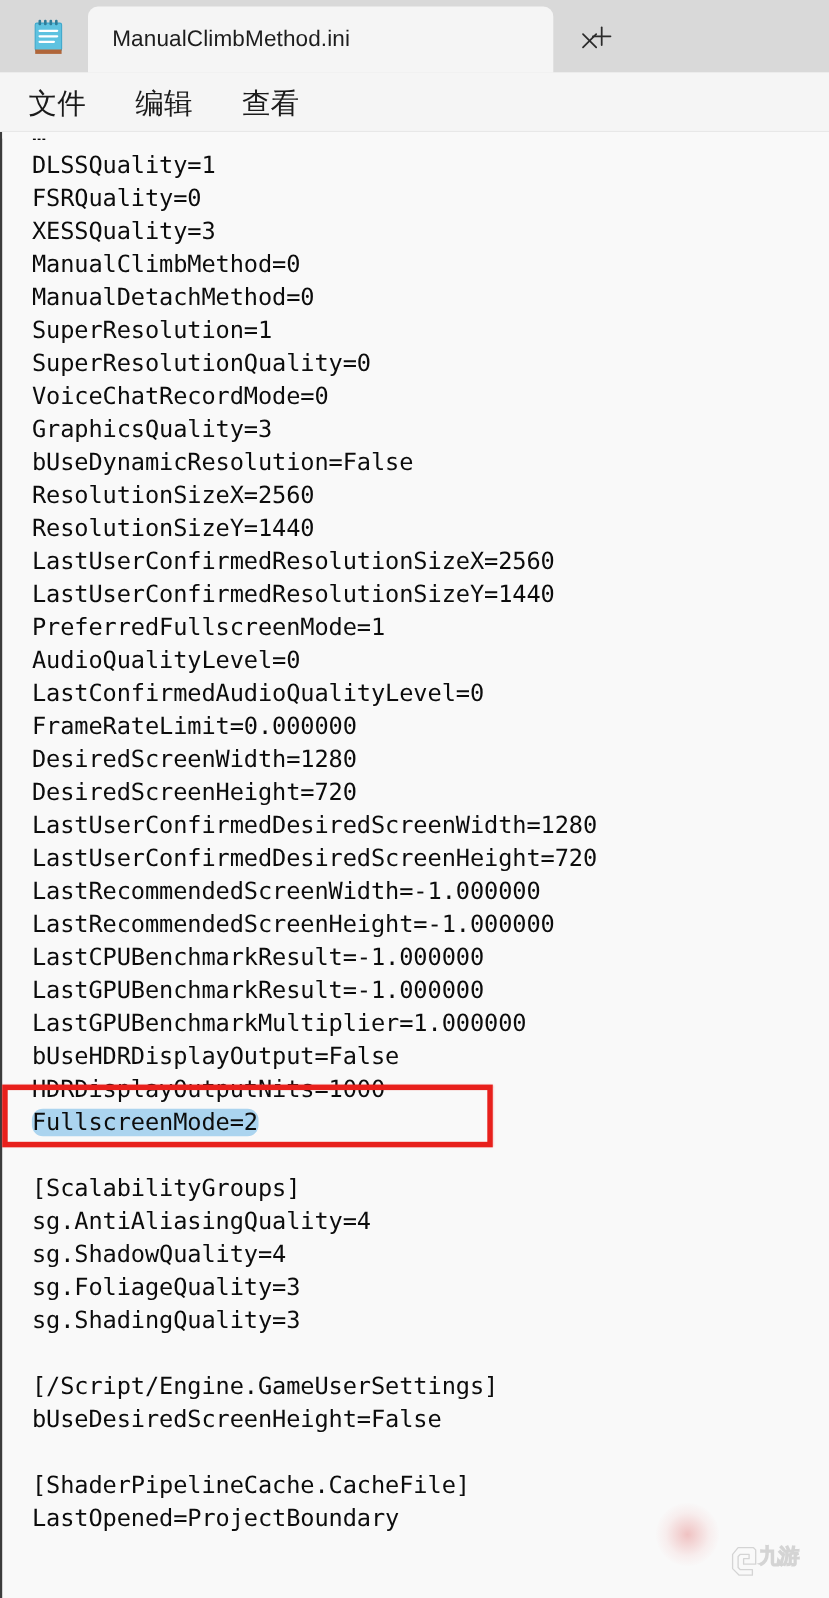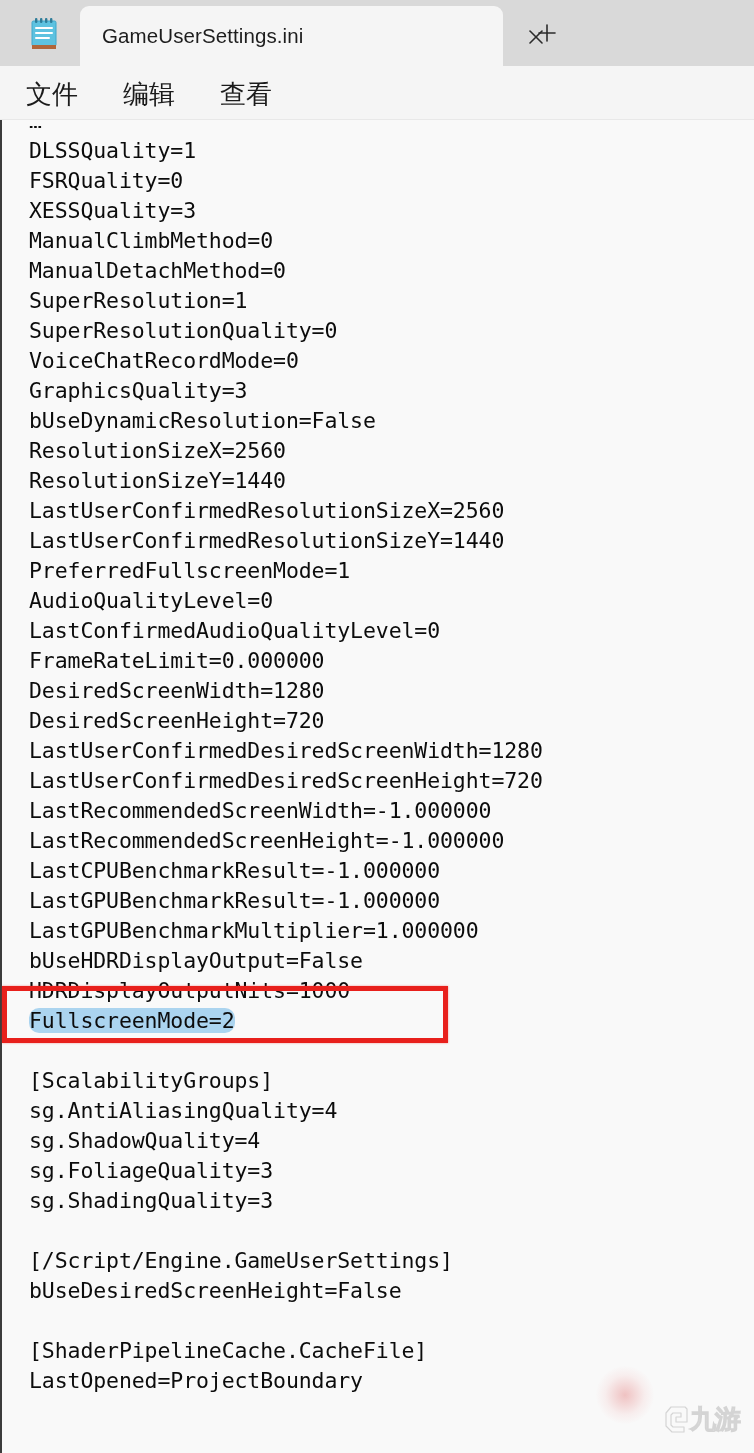--- a/index.html
+++ b/index.html
@@ -147,21 +147,21 @@
   }
   .watermark {
     position: absolute;
     left: 664px; top: 1398px;
     width: 84px; height: 46px;
     opacity: 0.38;
   }
   .wm-text {
     position: absolute;
     left: 26px; top: 4px;
-    font-size: 26px;
+    font-size: 19px;
     font-weight: bold;
     font-family: "DejaVu Sans", sans-serif;
     color: transparent;
     -webkit-text-stroke: 1px #9a9a9a;
     letter-spacing: -1px;
     white-space: nowrap;
   }
   .wm-mark {
     position: absolute;
     left: 0; top: 5px;
@@ -189,21 +189,21 @@
         <g fill="#2e7c99">
           <rect x="6" y="1" width="2.4" height="5" rx="1"></rect>
           <rect x="11" y="1" width="2.4" height="5" rx="1"></rect>
           <rect x="16" y="1" width="2.4" height="5" rx="1"></rect>
           <rect x="21" y="1" width="2.4" height="5" rx="1"></rect>
         </g>
       </svg>
     </div>
 
     <div class="tab">
-      <div class="tab-title">GameUserSettings.ini</div>
+      <div class="tab-title">ManualClimbMethod.ini</div>
       <div class="tab-close">
         <svg width="32" height="30" viewBox="0 0 32 30">
           <g stroke="#2b2b2b" stroke-width="1.6" stroke-linecap="round">
             <line x1="10" y1="9" x2="22" y2="21"></line>
             <line x1="22" y1="9" x2="10" y2="21"></line>
           </g>
         </svg>
       </div>
     </div>
 

